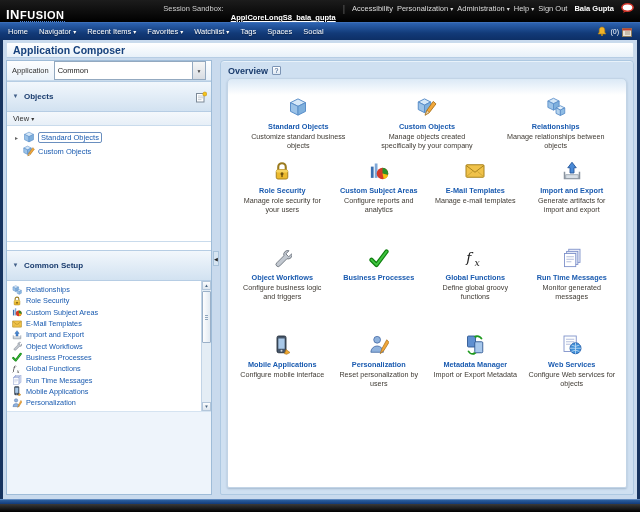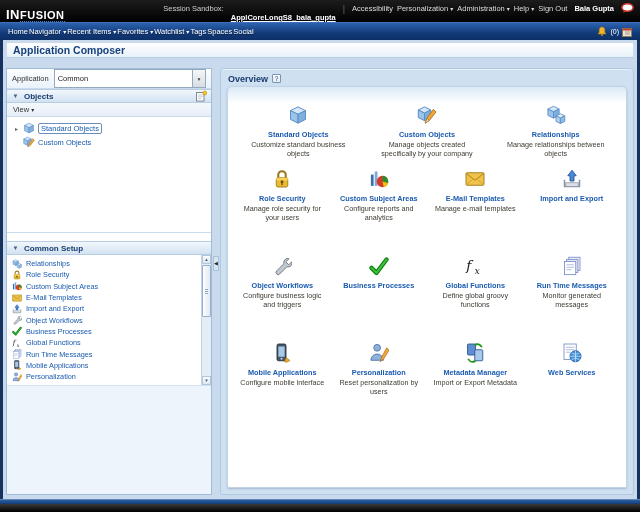--- a/index.html
+++ b/index.html
@@ -15,38 +15,38 @@
   .topbar-right { display:flex; align-items:center; gap:7px; font-size:7.5px; }
   .session-label { color:#cfcfcf; }
   .session-link { color:#fff; text-decoration:underline; font-weight:bold; cursor:pointer;margin-top:18px; }
   .top-sep { color:#666; font-size:9px; }
   .top-link { color:#dcdcdc; cursor:pointer; white-space:nowrap;margin-top:33px; }
   .top-user { color:#fff; font-weight:bold; white-space:nowrap; }
   .caret { font-size:6px; margin-left:2px; color:inherit; }
 
   
   .navbar { height:18px; background:linear-gradient(#2c62b0,#123a78 60%,#0d2f66); display:flex; align-items:center; padding:0 8px; border-top:1px solid #3d6fb8; }
-  .nav-left { display:flex; align-items:center; gap:1px; }
+  .nav-left { display:flex; align-items:center; gap:11px; }
   .nav-item { color:#fff; font-size:7.5px; cursor:pointer; white-space:nowrap; text-shadow:0 1px 1px rgba(0,0,0,.4); }
   .nav-right { margin-left:auto; display:flex; align-items:center; gap:3px; color:#fff; font-size:7px; }
 
   
   .content { height:459px; background:#c9daed; border-left:3px solid #16335f; border-right:3px solid #16335f; padding:2px 3px 4px 3px; display:flex; flex-direction:column; }
   .page-title-bar { height:16px; background:linear-gradient(#ffffff,#e8f1f9); border:1px solid #c9dbec; border-bottom:1px solid #b6cde4; display:flex; align-items:center; padding:0 6px; border-radius:2px 2px 0 0; }
   .page-title { color:#16417c; font-weight:bold; font-size:10.5px; }
-  .main { flex:1; display:flex; margin-top:10px; min-height:0; }
+  .main { flex:1; display:flex; margin-top:2px; min-height:0; }
 
   
   .sidebar { width:206px; background:#ffffff; border:1px solid #9fbcd8; display:flex; flex-direction:column; }
   .app-row { height:20px; background:linear-gradient(#fdfeff,#eaf2fa); border-bottom:1px solid #c9dbec; display:flex; align-items:center; padding:0 5px; gap:5px; }
   .app-label { font-size:7.5px; color:#333; }
   .select { flex:1; height:19px; background:#fff; border:1px solid #93a9c0; display:flex; align-items:center; }
   .select-value { flex:1; font-size:7.5px; color:#222; padding-left:3px; }
   .select-btn { width:13px; height:100%; background:linear-gradient(#f6f6f6,#d8dde3); border-left:1px solid #93a9c0; display:flex; align-items:center; justify-content:center; font-size:5px; color:#444; cursor:pointer; }
-  .section-header { height:14px; background:linear-gradient(#f2f7fc,#d2e2f1); border-top:1px solid #b6cde4; border-bottom:1px solid #b6cde4; display:flex; align-items:center; padding:0 4px; gap:4px; }
+  .section-header { height:31px; background:linear-gradient(#f2f7fc,#d2e2f1); border-top:1px solid #b6cde4; border-bottom:1px solid #b6cde4; display:flex; align-items:center; padding:0 4px; gap:4px; }
   .disclose { font-size:6px; color:#43618a; width:9px; height:9px; line-height:9px; text-align:center; cursor:pointer; }
   .section-title { font-size:8px; font-weight:bold; color:#1a3c6e; flex:1; }
   .view-bar { height:14px; background:linear-gradient(#f4f8fc,#e7eff7); border-bottom:1px solid #c9dbec; display:flex; align-items:center; padding:0 6px; }
   .view-btn { font-size:7.5px; color:#333; cursor:pointer; }
   .tree { height:116px; background:#fff; padding:4px 0 0 6px; border-bottom:1px solid #c9dbec; }
   .tree-item { display:flex; align-items:center; gap:3px; height:14px; }
   .expander { width:7px; font-size:6px; color:#666; cursor:pointer; text-align:center; }
   .tree-label { font-size:7.5px; color:#1a5bb0; cursor:pointer; }
   .tree-label.selected { border:1px solid #6a8fbf; border-radius:2px; padding:0 2px; background:#fff; }
   .gap8 { height:8px; background:#fff; }
@@ -403,20 +403,21 @@
        <a class="tile-label">E-Mail Templates</a>
        <div class="tile-desc">Manage e-mail templates</div>
      </div>
               <div class="tile">
        <span class="tile-icon"><svg width="20" height="20" viewBox="0 0 16 16">
                     <path d="M8 1 L11.4 5.4 H9.6 V9.6 H6.4 V5.4 H4.6 Z" fill="#4a8ad6" stroke="#225498" stroke-width="0.7"></path>
                     <path d="M2 8.5 V14 H14 V8.5" fill="none" stroke="#8a94a0" stroke-width="1.2"></path>
                     <rect x="3" y="11" width="10" height="3" fill="#d8dfe6" stroke="#8a94a0" stroke-width="0.6"></rect>
                   </svg></span>
        <a class="tile-label">Import and Export</a>
+       <div class="tile-desc">Generate artifacts for import and export</div>
      </div>
             </div>
             <div class="ov-row c4">
               <div class="tile">
        <span class="tile-icon"><svg width="20" height="20" viewBox="0 0 16 16">
                     <path d="M13.6 2.2 a3.2 3.2 0 0 0 -4.1 4.0 L3.8 11.9 a1.7 1.7 0 1 0 2.4 2.4 L11.9 8.6 a3.2 3.2 0 0 0 4.0 -4.1 L13.4 7 L11.1 4.7 Z" fill="#c2c8d0" stroke="#787f88" stroke-width="0.8"></path>
                   </svg></span>
        <a class="tile-label">Object Workflows</a>
        <div class="tile-desc">Configure business logic and triggers</div>
      </div>
@@ -479,20 +480,21 @@
        <div class="tile-desc">Import or Export Metadata</div>
      </div>
               <div class="tile">
        <span class="tile-icon"><svg width="20" height="20" viewBox="0 0 16 16">
                     <rect x="1.6" y="0.8" width="9.8" height="12.4" fill="#fdfefe" stroke="#7c8fc9" stroke-width="0.7"></rect>
                     <path d="M3.2 3.4 H9.8 M3.2 5.4 H9.8 M3.2 7.4 H7" stroke="#aab6d8" stroke-width="0.7"></path>
                     <circle cx="10.8" cy="10.6" r="4.4" fill="#3f8fd8" stroke="#1f5aa8" stroke-width="0.7"></circle>
                     <path d="M6.4 10.6 H15.2 M10.8 6.2 V15 M7.6 8 a5.5 5.5 0 0 0 6.4 0 M7.6 13.2 a5.5 5.5 0 0 1 6.4 0" fill="none" stroke="#cfe6fa" stroke-width="0.6"></path>
                   </svg></span>
        <a class="tile-label">Web Services</a>
+       <div class="tile-desc">Configure Web services for objects</div>
      </div>
             </div>
           </div>
       </div>
 
     </div>
   </div>
 
   <div class="bottom-blue"></div>
   <div class="bottom-black"></div>

